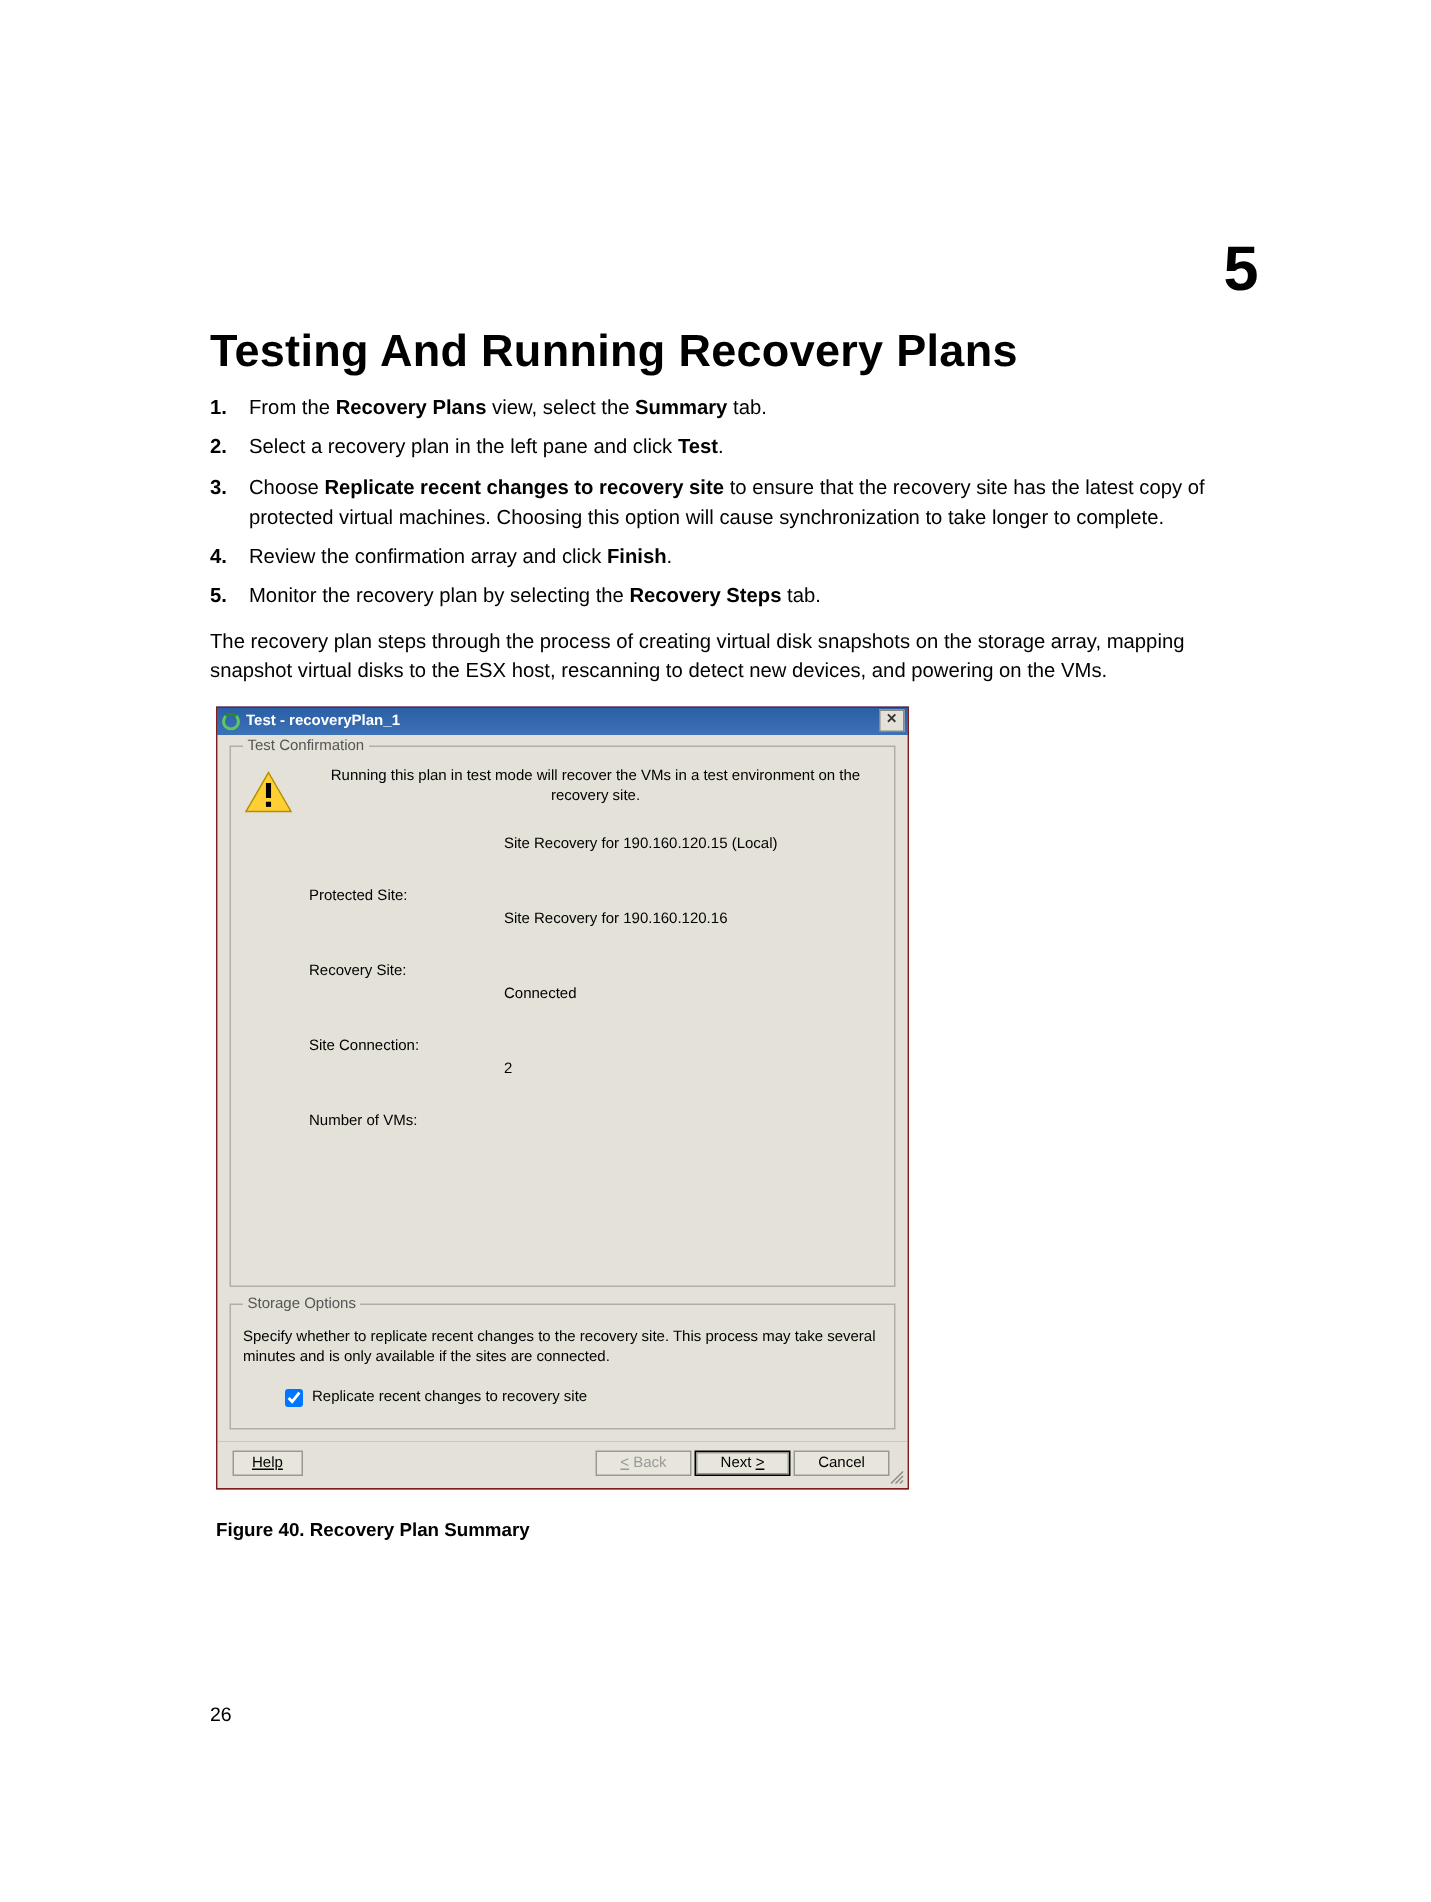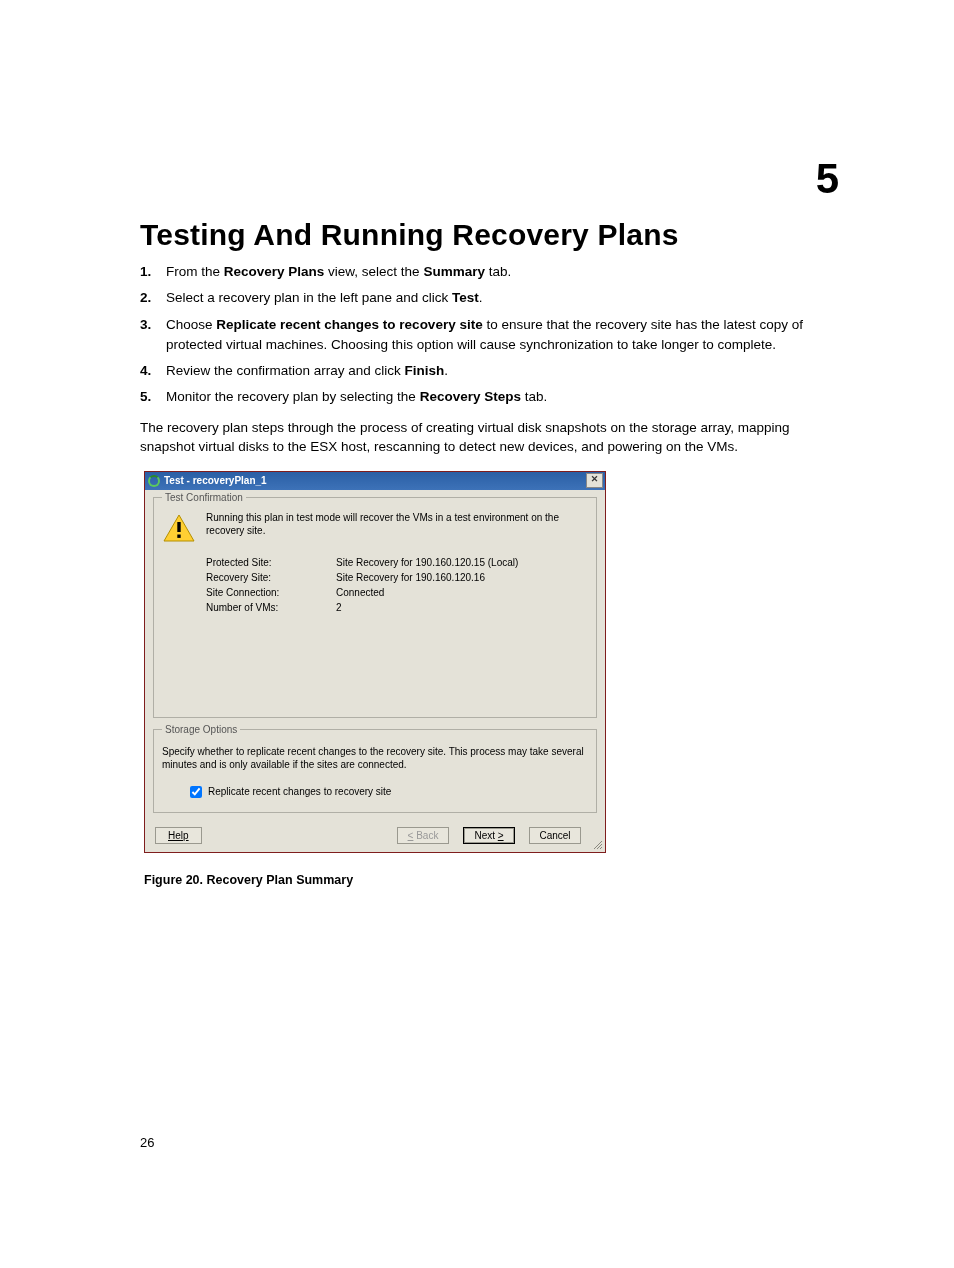--- a/index.html
+++ b/index.html
@@ -125,31 +125,32 @@
   }
   .warn-icon {
     width: 34px; height: 30px;
     flex: 0 0 34px;
     margin-top: 2px;
   }
   .warn-icon svg { display:block; }
   .confirm-text {
     font-size: 10px;
     line-height: 1.35;
+    text-align: center;
   }
   .props {
     margin-top: 14px;
     margin-left: 44px;
   }
   .prop-row {
     display: flex;
     font-size: 10px;
     margin-bottom: 4px;
   }
-  .prop-row .lbl { width: 130px; }
+  .prop-row .lbl { width: 130px; margin-top: 35px; }
   .prop-row .val { flex: 1; }
   .spacer100 { height: 92px; }
   .storage-desc {
     font-size: 10px;
     line-height: 1.35;
     margin: 2px 0 14px 0;
   }
   .chk-row {
     display: flex;
     align-items: center;
@@ -157,37 +158,37 @@
     margin-left: 28px;
     margin-bottom: 6px;
     font-size: 10px;
   }
   .chk-row input {
     width: 12px; height: 12px;
     margin: 0;
   }
   .dlg-footer {
     display: flex;
-    padding: 6px 24px 8px 10px;
-    gap: 14px;
+    padding: 6px 12px 8px 10px;
+    gap: 2px;
     background: #e4e2d8;
   }
   .dlg-footer .help-btn {
     font-size: 10px;
     padding: 2px 12px;
     background: #e8e6dc;
     border: 1px solid #9a998f;
     cursor: pointer;
     text-decoration: underline;
   }
   .dlg-footer .spacer { flex: 1; }
   .dlg-footer .btn {
     font-size: 10px;
     padding: 2px 0;
-    width: 52px;
+    width: 64px;
     text-align: center;
     background: #e8e6dc;
     border: 1px solid #9a998f;
   }
   .dlg-footer .btn.disabled {
     color: #999;
   }
   .dlg-footer .btn.default {
     border: 1px solid #000;
     box-shadow: inset 0 0 0 1px #9a998f;
@@ -314,16 +315,16 @@
     </div>
     <div class="resize-grip">
       <svg width="12" height="12" viewBox="0 0 12 12">
         <line x1="3" y1="11" x2="11" y2="3" stroke="#8a897f" stroke-width="1"></line>
         <line x1="6" y1="11" x2="11" y2="6" stroke="#8a897f" stroke-width="1"></line>
         <line x1="9" y1="11" x2="11" y2="9" stroke="#8a897f" stroke-width="1"></line>
       </svg>
     </div>
   </div>
 
-  <div class="fig-caption">Figure 20. Recovery Plan Summary</div>
+  <div class="fig-caption">Figure 40. Recovery Plan Summary</div>
 
   <div class="page-number">26</div>
 </div>
 
 </body></html>

